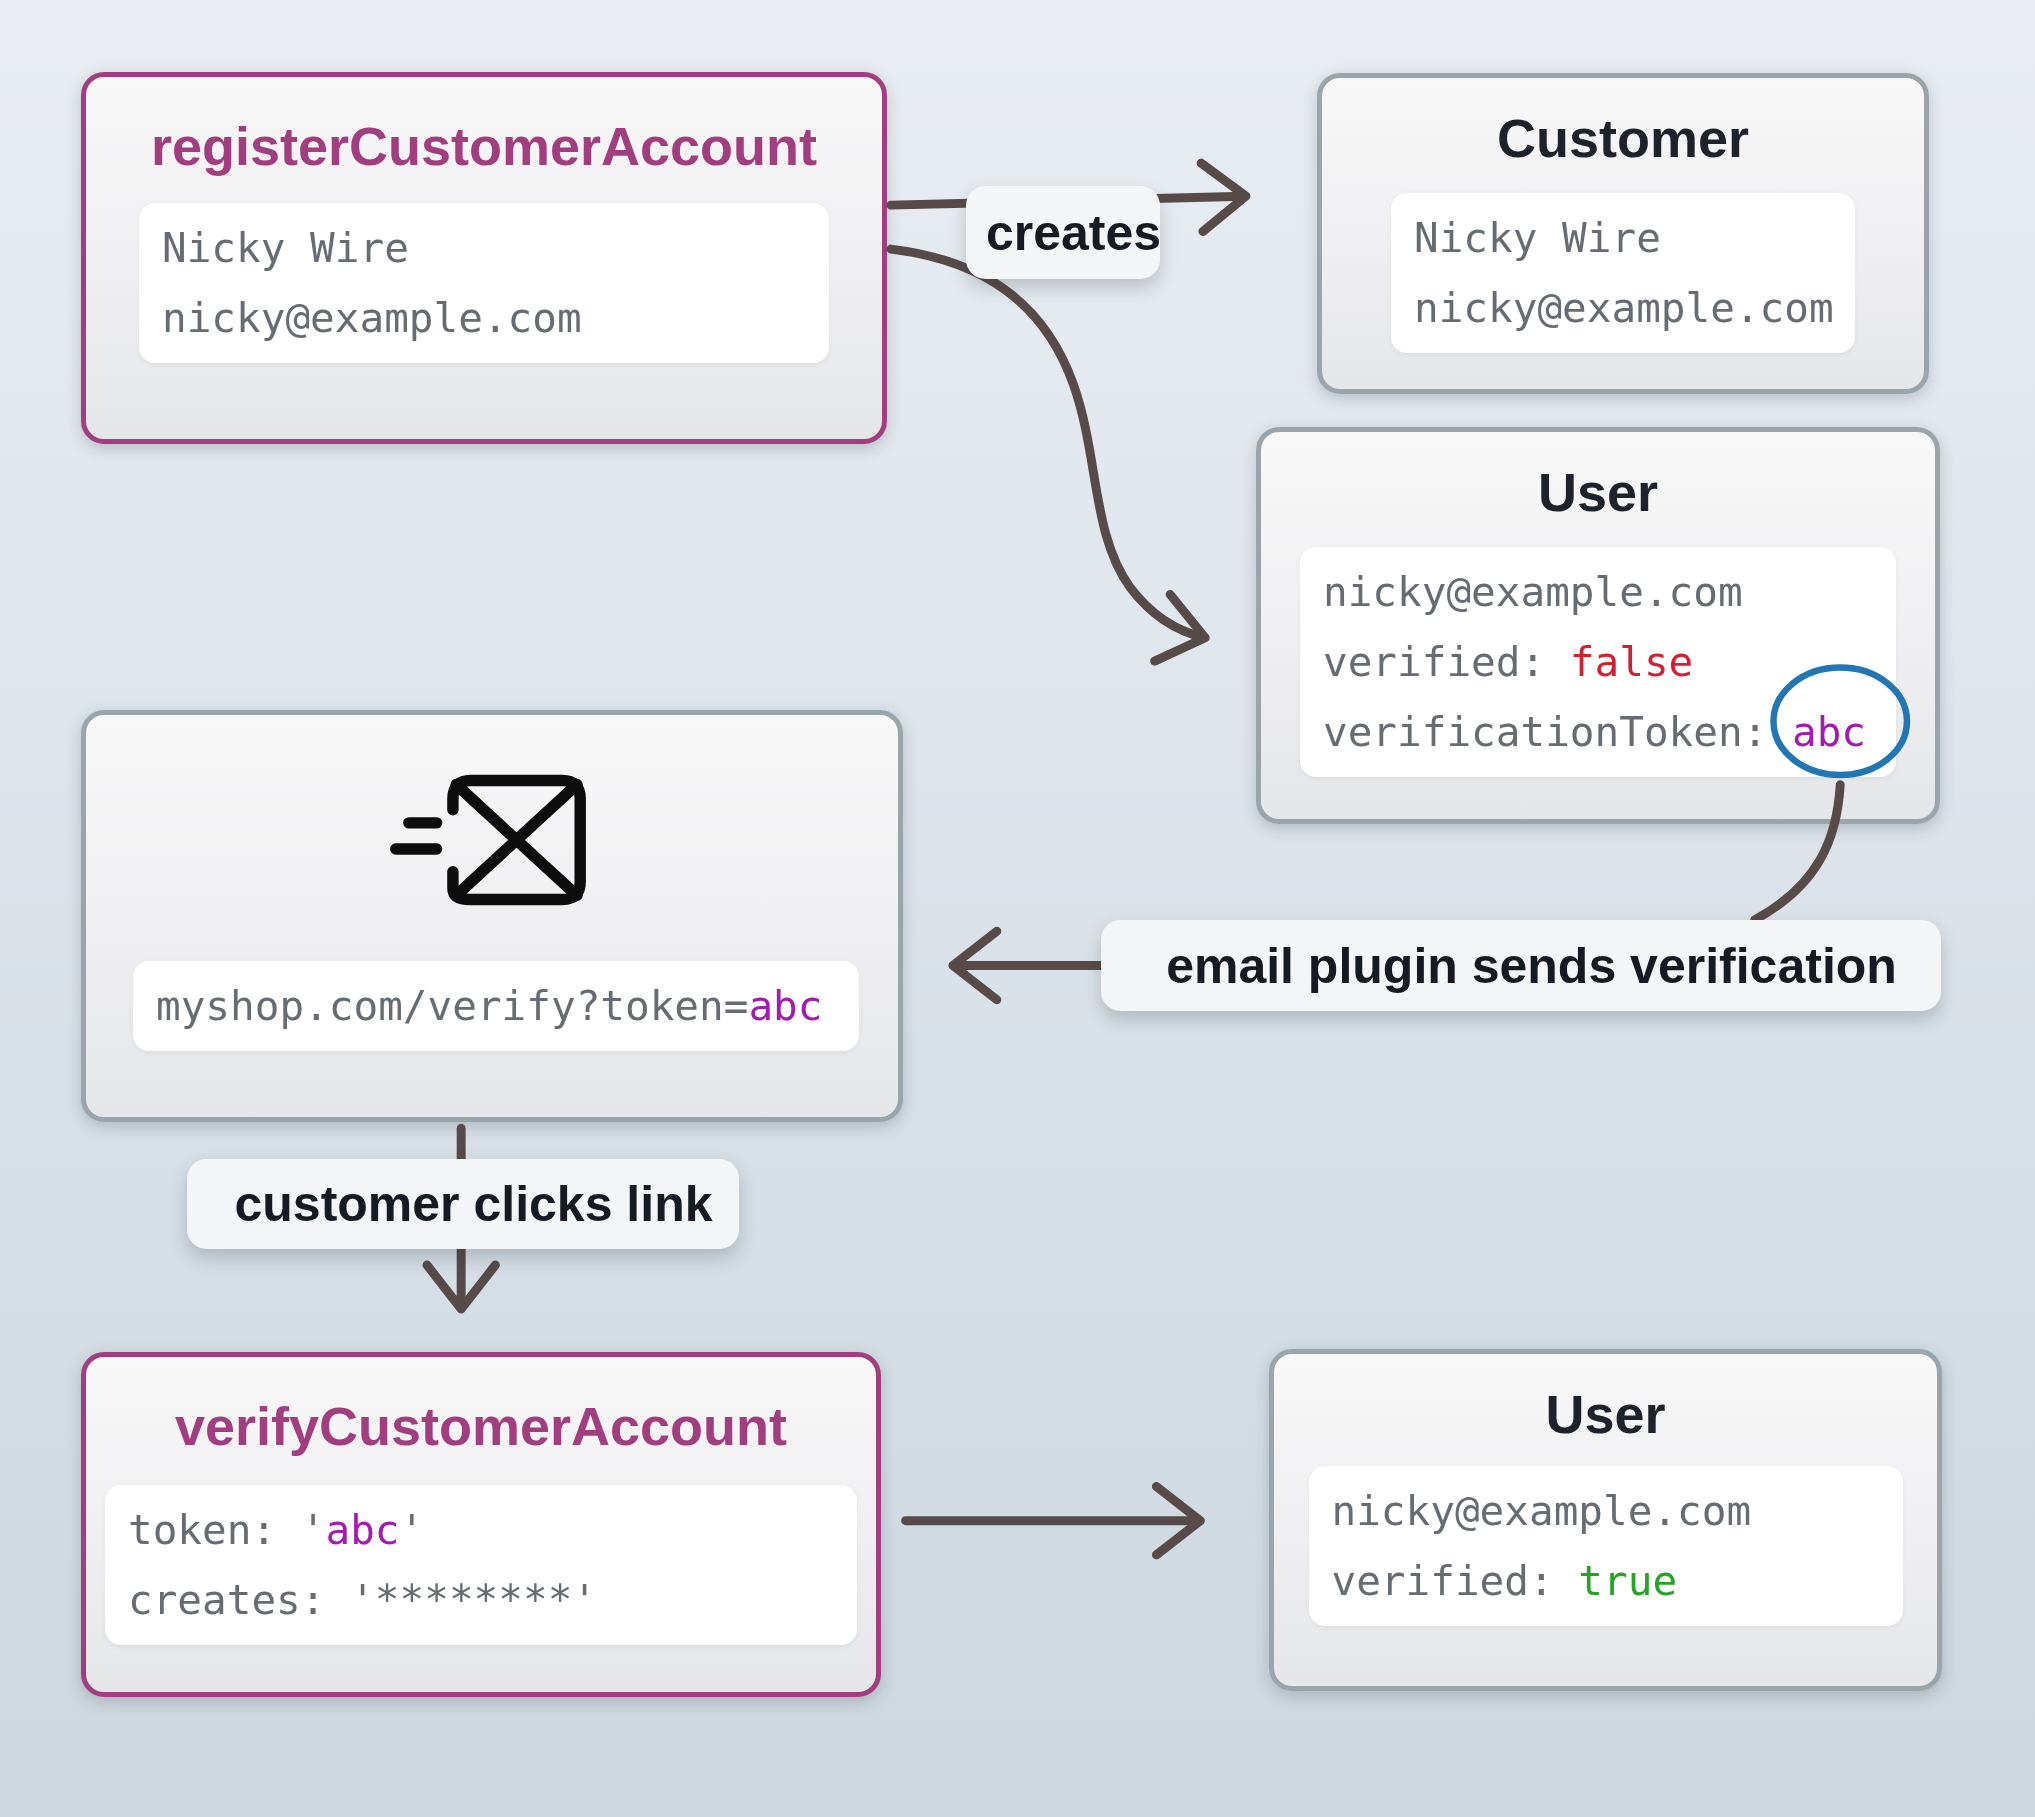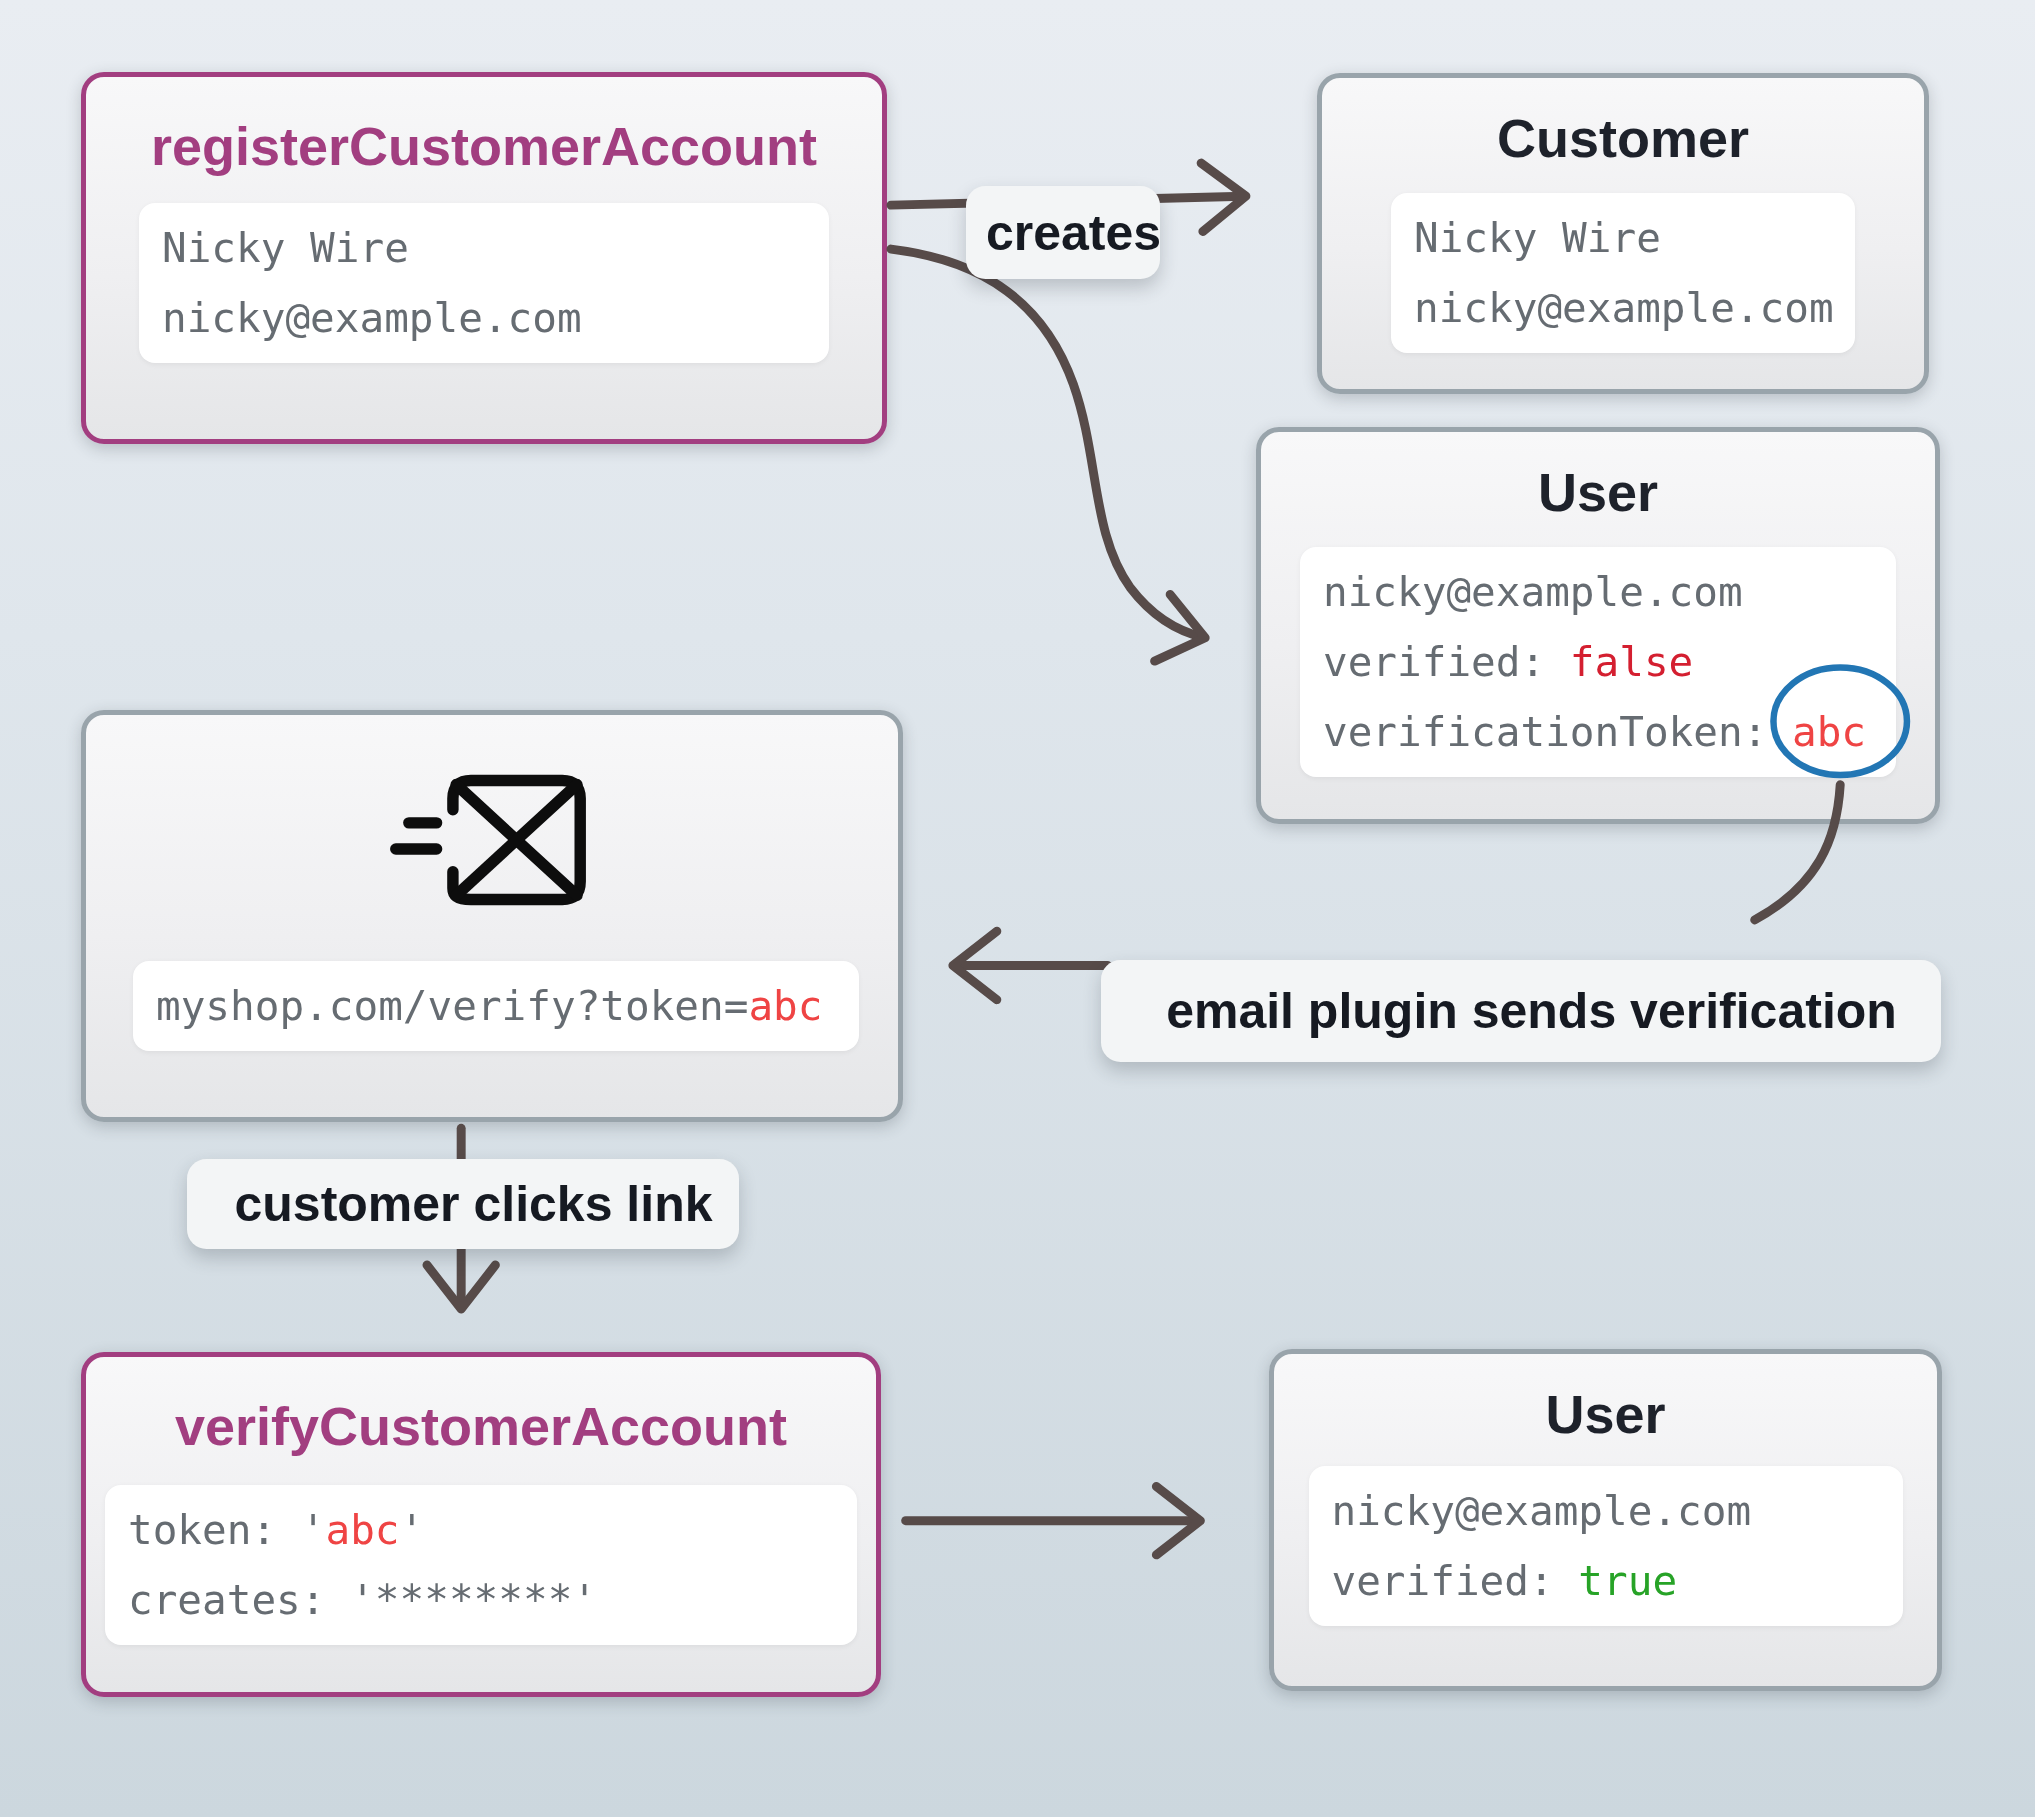--- a/index.html
+++ b/index.html
@@ -29,21 +29,21 @@
     box-sizing: border-box; margin: 0 auto;
     background: #ffffff; border-radius: 16px;
     padding: 9.8px 23px;
     box-shadow: 0 1.6px 4.9px rgba(0,0,0,.05);
   }
   .mono {
     font-family: "DejaVu Sans Mono", monospace;
     font-size: 41px; line-height: 70px;
     color: #666c72; white-space: pre;
   }
-  .tok-blue { color: #ef4444; }
+  .tok-blue { color: #a21caf; }
   .val-red  { color: #d41f30; }
   .val-green{ color: #27a327; }
 
   
   #register { left: 81px;  top: 72px;   width: 806px;  height: 372px; }
   #register .inner { width: 690px; margin-top: 26px; }
   #customer { left: 1317px; top: 73px;   width: 612px;  height: 321px; }
   #customer .inner { width: 464px; margin-top: 24.4px; }
   #user1    { left: 1256px; top: 427px;  width: 684px;  height: 397px; }
   #user1 .inner { width: 596px; margin-top: 24.4px; }
@@ -65,21 +65,21 @@
 
   
   .pill {
     position: absolute; z-index: 3; box-sizing: border-box;
     display: flex; align-items: center; justify-content: center;
     background: #f3f5f6; border-radius: 19.5px;
     box-shadow: 0 8.1px 18px rgba(35,45,55,.22);
     font-weight: bold; font-size: 50px; color: #161a22; padding-left: 21px;
   }
   #pill-creates { left: 966px; top: 186px;  width: 194px;  height: 93px; }
-  #pill-email   { left: 1101px; top: 960px; width: 840px; height: 102px; }
+  #pill-email   { left: 1101px; top: 920px; width: 840px; height: 91px; }
   #pill-clicks  { left: 187px;  top: 1159px; width: 552px;  height: 90px; }
 </style>
 </head>
 <body>
 
 <div class="canvas">
 
   <div class="node accent" id="register">
     <div class="node-title">registerCustomerAccount</div>
     <div class="inner">

